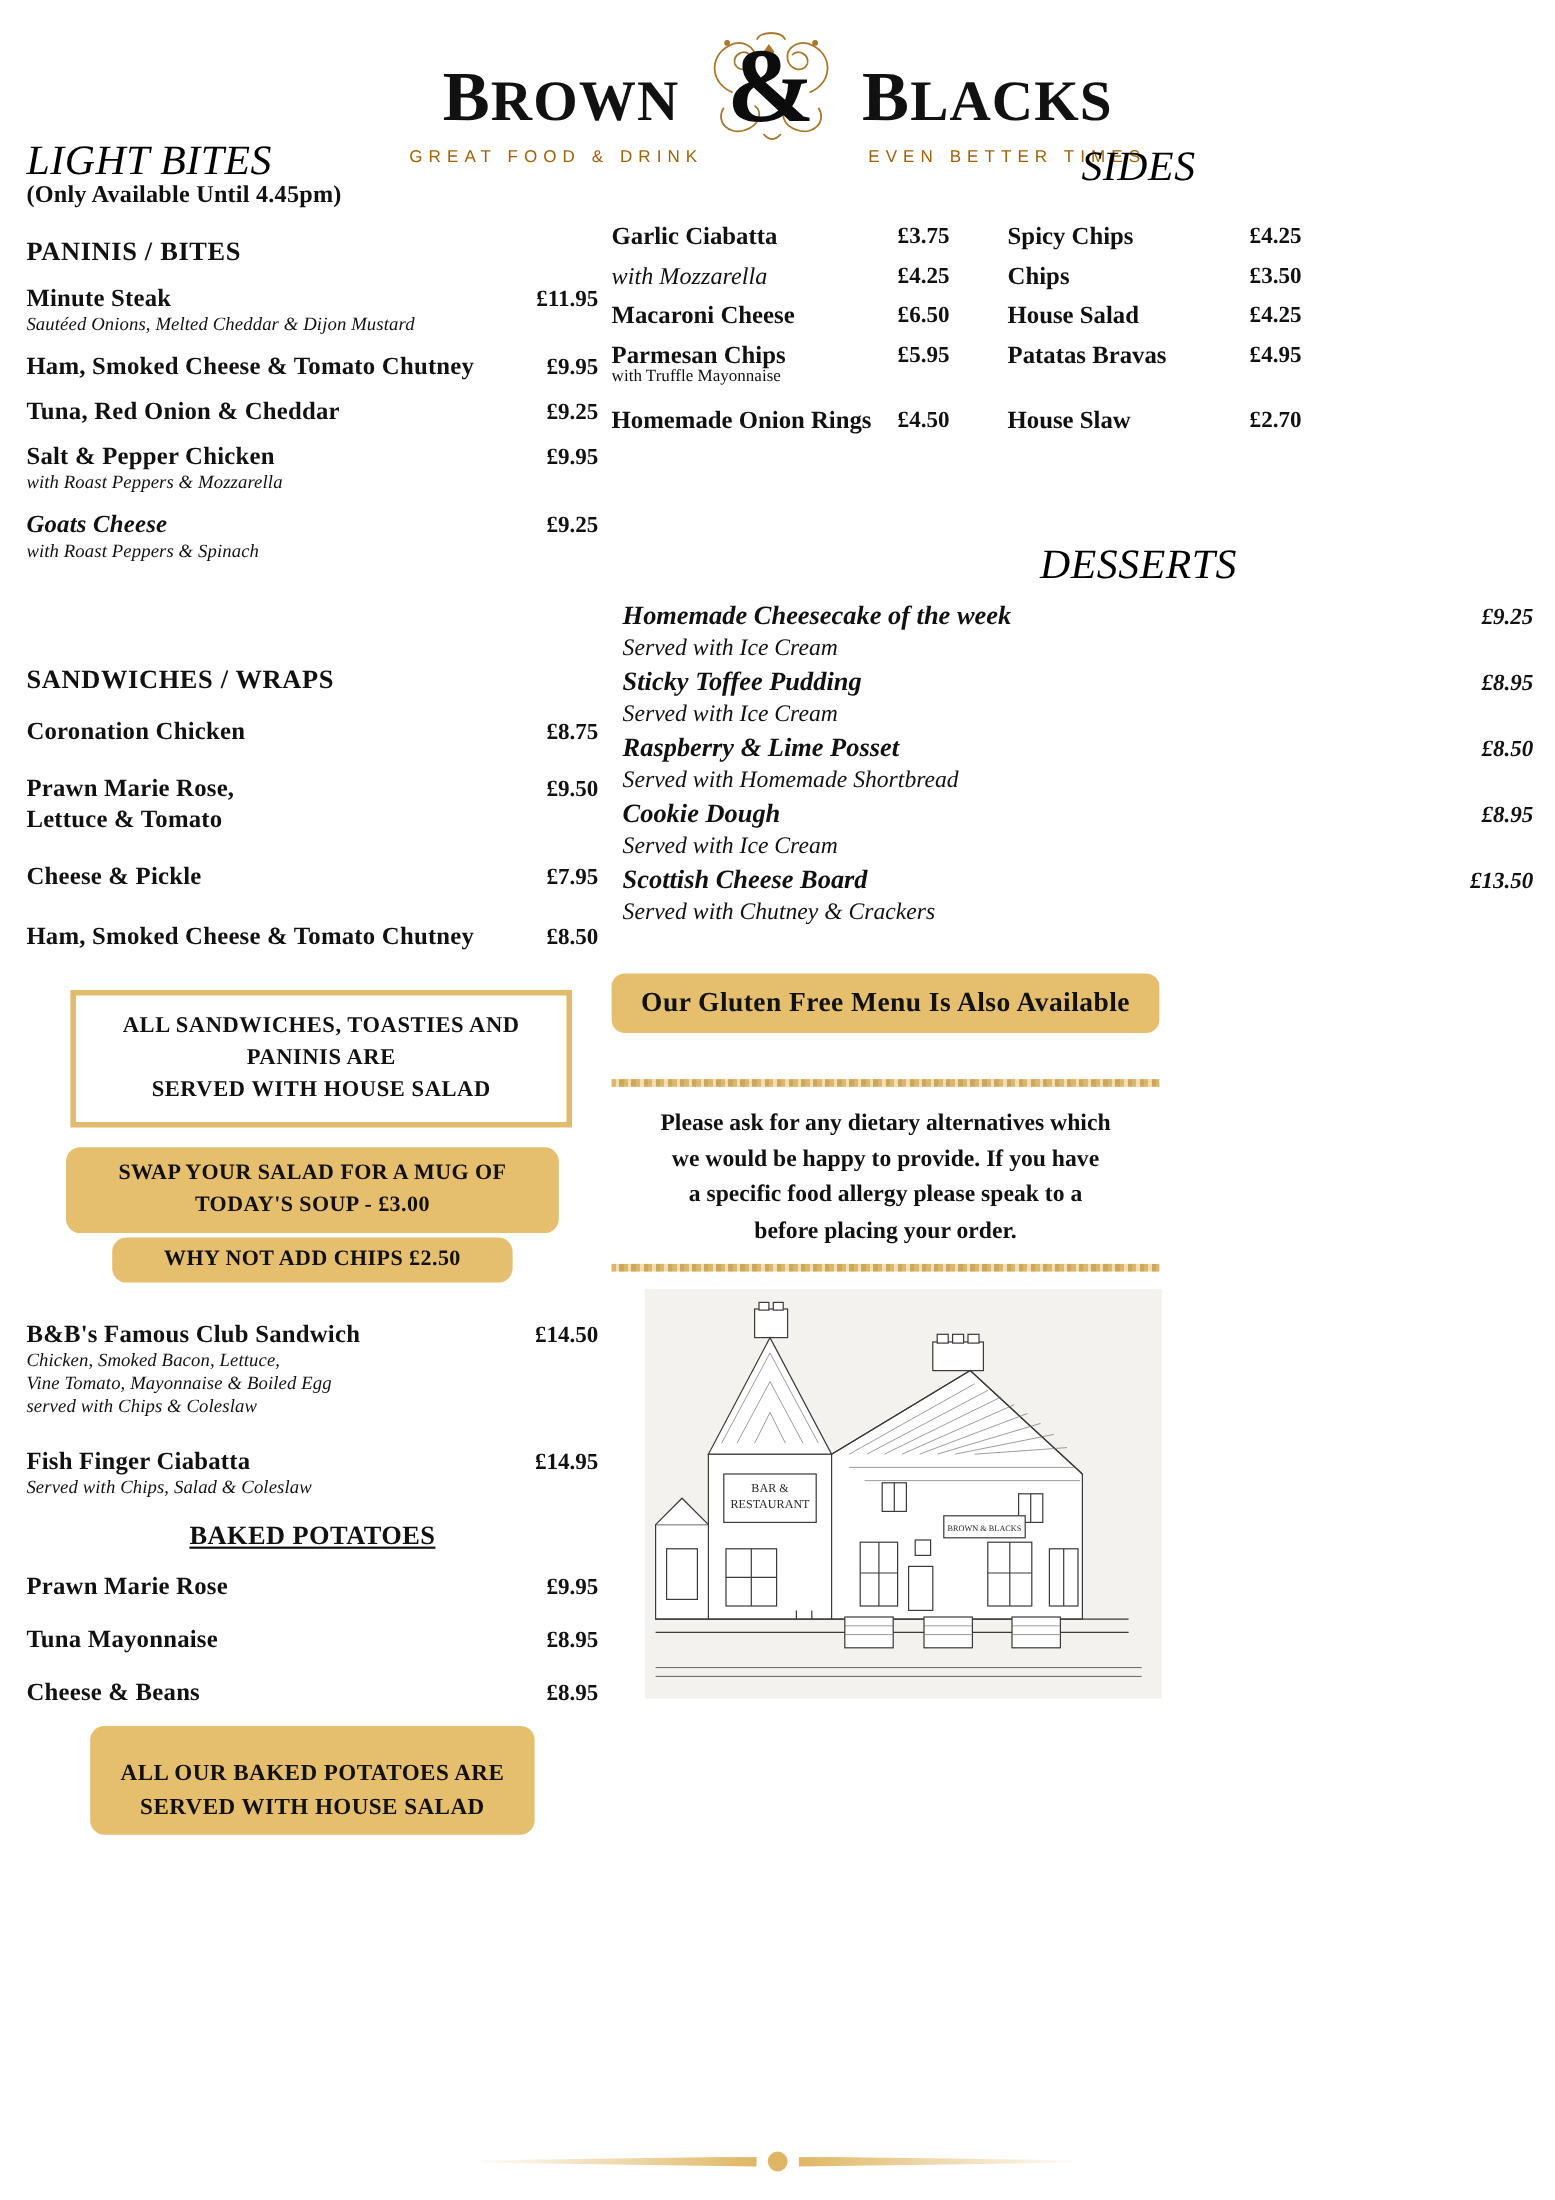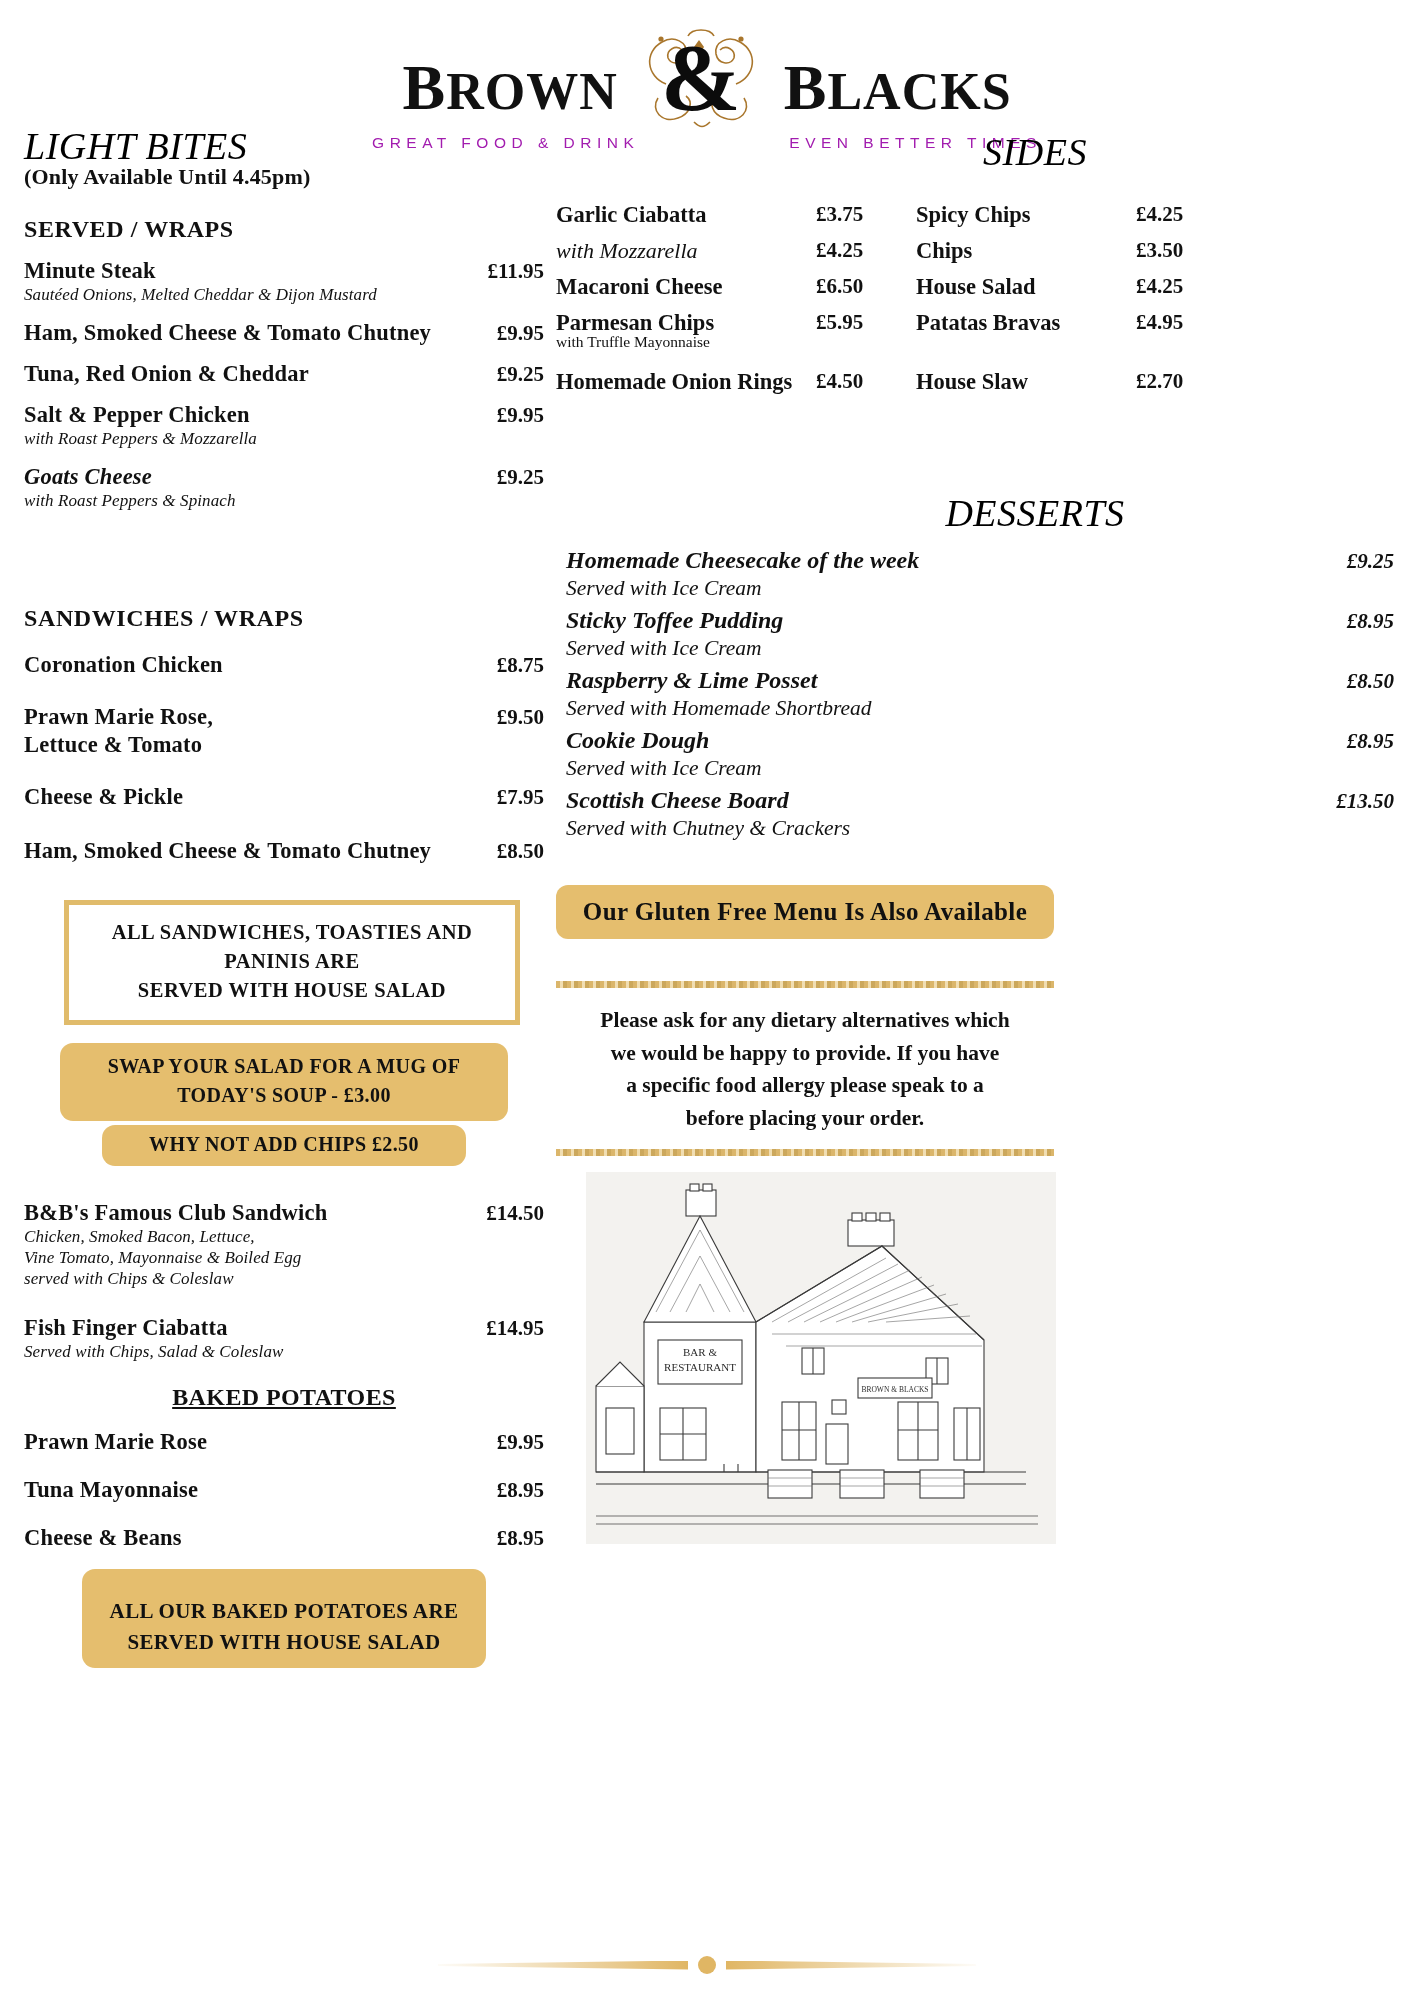--- a/index.html
+++ b/index.html
@@ -40,21 +40,21 @@
     font-size:96px; font-weight:700; color:#0c0c0c;
     line-height:1;
   }
   .tagline-row {
     display:flex; justify-content:center; align-items:center;
     gap:150px; margin-top:4px;
   }
   .tagline {
     font-family:"Liberation Sans", sans-serif;
     font-size:15.5px; letter-spacing:5.5px;
-    color:#a21caf; font-weight:400;
+    color:#a16207; font-weight:400;
   }
 
   
   .col-left  { position:absolute; left:24px;  top:124px; width:520px; }
   .col-right { position:absolute; left:556px; top:130px; width:838px; }
 
   .section-title {
     font-family:"Liberation Serif", serif;
     font-style:italic; font-weight:400;
     font-size:38px; letter-spacing:0.5px; color:#000000;
@@ -186,21 +186,21 @@
     <span class="tagline">GREAT FOOD &amp; DRINK</span>
     <span class="tagline">EVEN BETTER TIMES</span>
   </div>
 </div>
 
 <div class="col-left">
 
   <div class="section-title">LIGHT BITES</div>
   <div class="sub-note">(Only Available Until 4.45pm)</div>
 
-  <div class="cat-head">SERVED / WRAPS</div>
+  <div class="cat-head">PANINIS / BITES</div>
 
   <div>
     <div>
       <div class="item">
         <span class="item-name">Minute Steak</span>
         <span class="item-price">£11.95</span>
       </div>
       <div class="desc">Sautéed Onions, Melted Cheddar &amp; Dijon Mustard</div>
     </div>
     <div>

